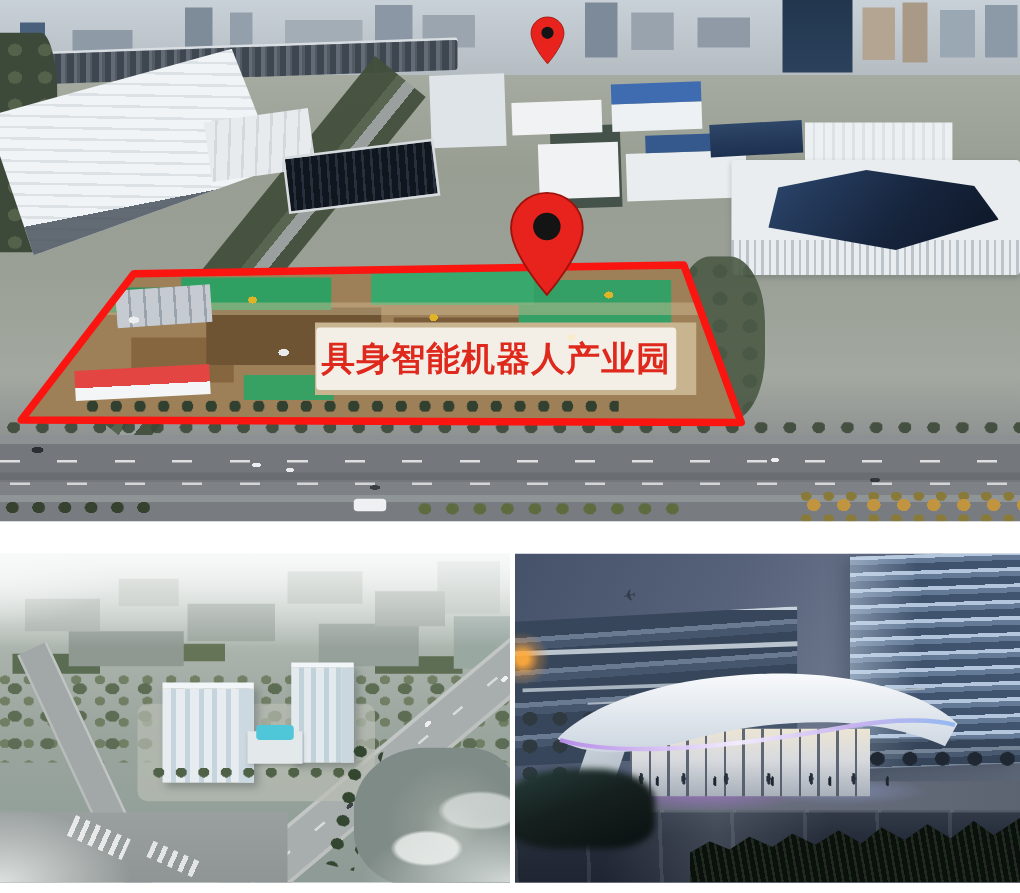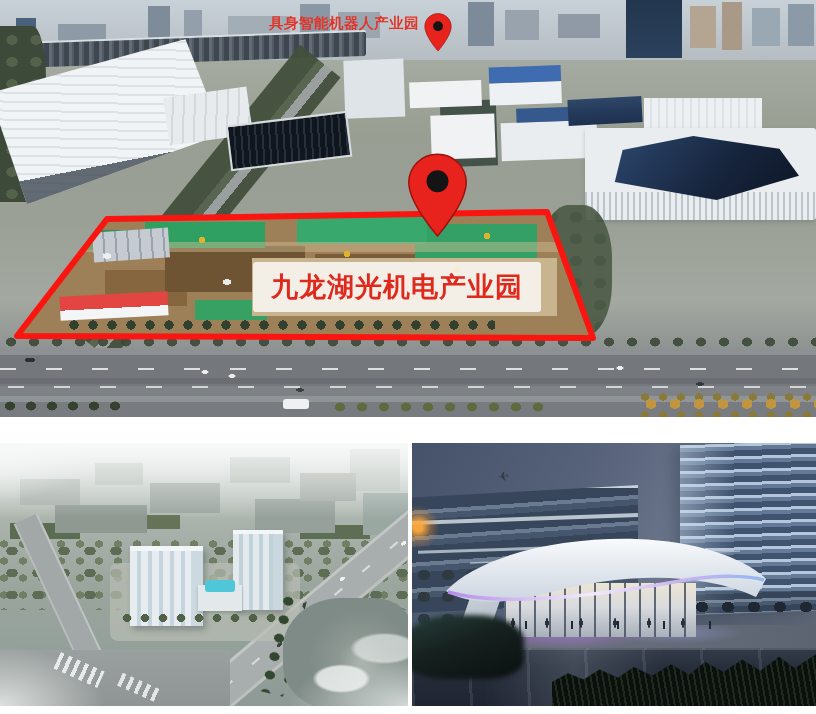--- a/index.html
+++ b/index.html
@@ -293,24 +293,23 @@
     <svg class="layer t-pin-small" viewBox="0 0 40 56">
       <path d="M20 1C9.6 1 1.2 9.2 1.2 19.4 1.2 33.2 20 54.5 20 54.5s18.8-21.3 18.8-35.1C38.8 9.2 30.4 1 20 1z" fill="#e8231d" stroke="#9e120c" stroke-width="1"></path>
       <circle cx="20" cy="19" r="7" fill="#141414"></circle>
     </svg>
 
     <svg class="layer t-pin-large" viewBox="0 0 40 56">
       <path d="M20 1C9.6 1 1.2 9.2 1.2 19.4 1.2 33.2 20 54.5 20 54.5s18.8-21.3 18.8-35.1C38.8 9.2 30.4 1 20 1z" fill="#e8231d" stroke="#9e120c" stroke-width="1"></path>
       <circle cx="20" cy="18.6" r="7.2" fill="#141414"></circle>
     </svg>
 
-    <div class="layer t-label-top">具身智能机器人产业园</div>
 
     <div class="layer t-label-box">
-      <span>九龙湖光机电产业园</span>
+      <span>具身智能机器人产业园</span>
     </div>
   </section>
 
   <section class="photo bl">
     <div class="layer bl-city"></div>
     <div class="layer bl-midtrees"></div>
     <div class="layer bl-roadleft"></div>
     <div class="layer bl-roadmain"></div>
     <div class="layer bl-roadmain-cars"></div>
     <div class="layer bl-crossroad"></div>

